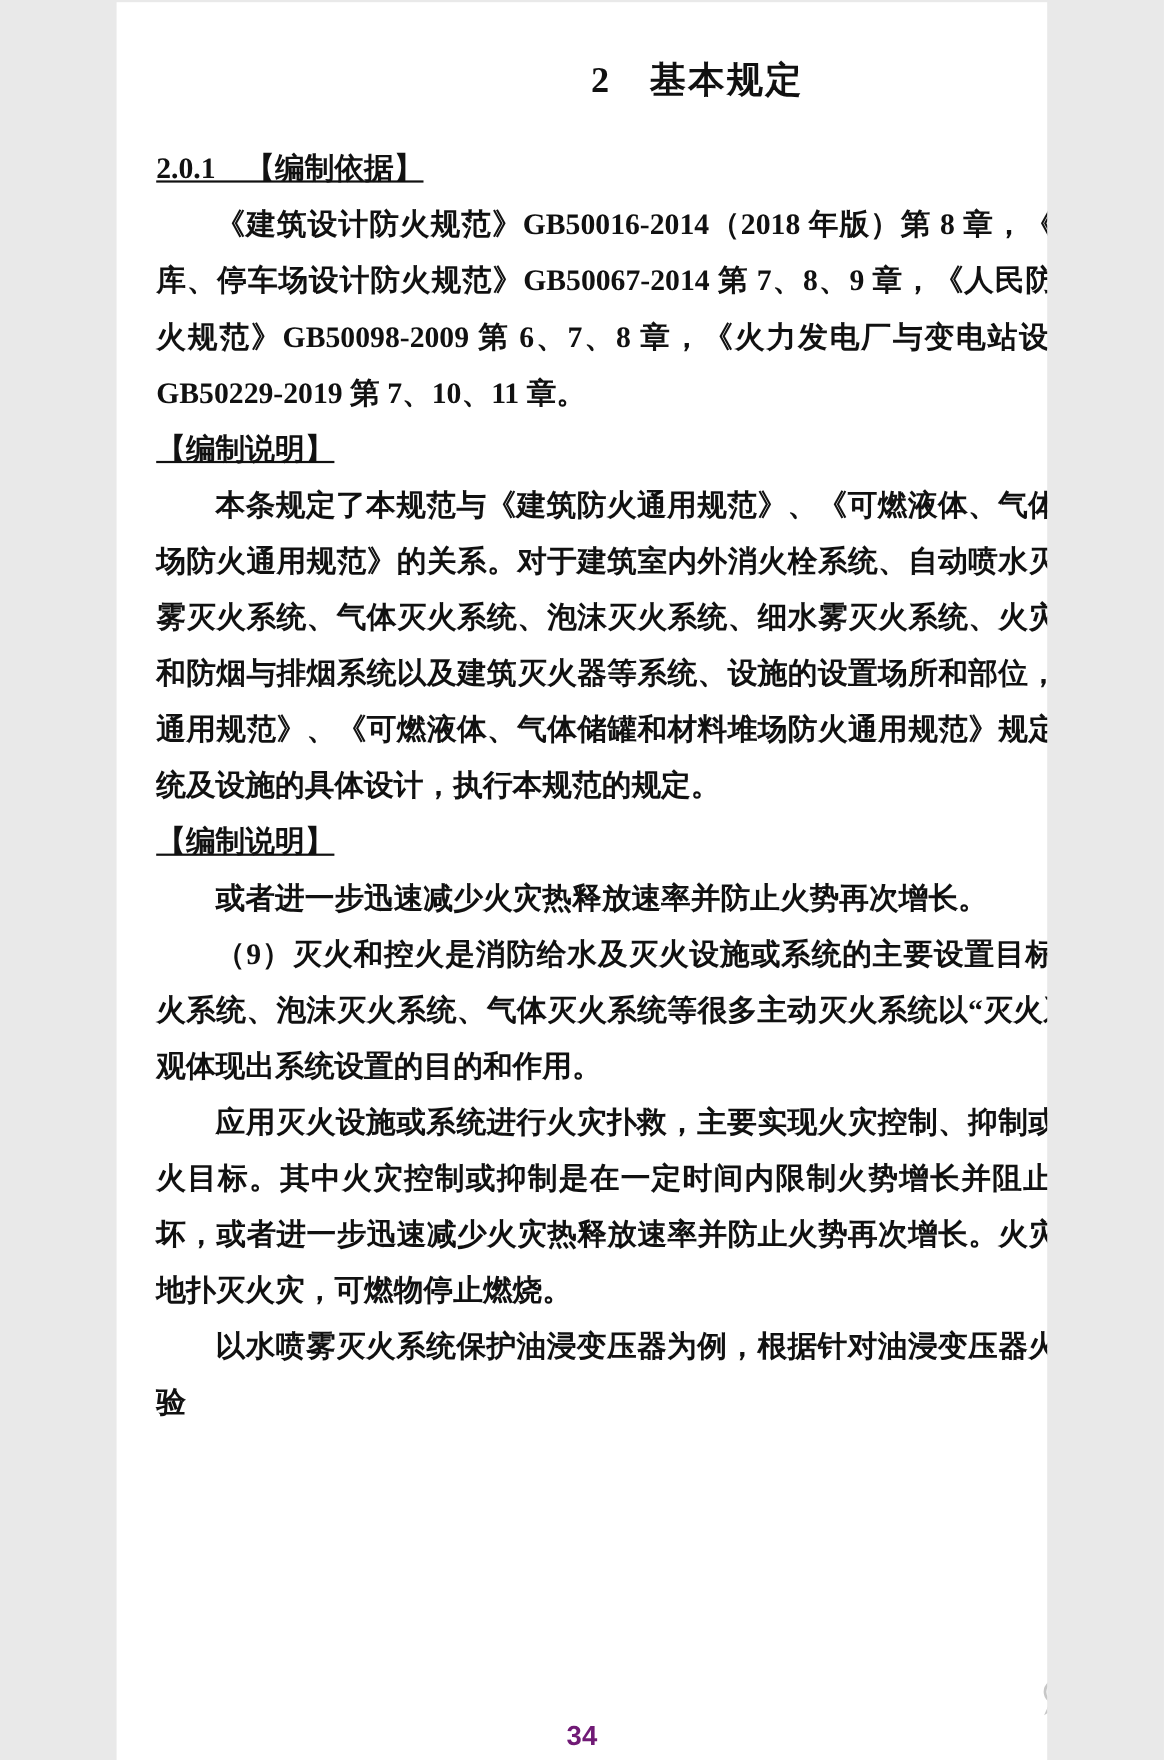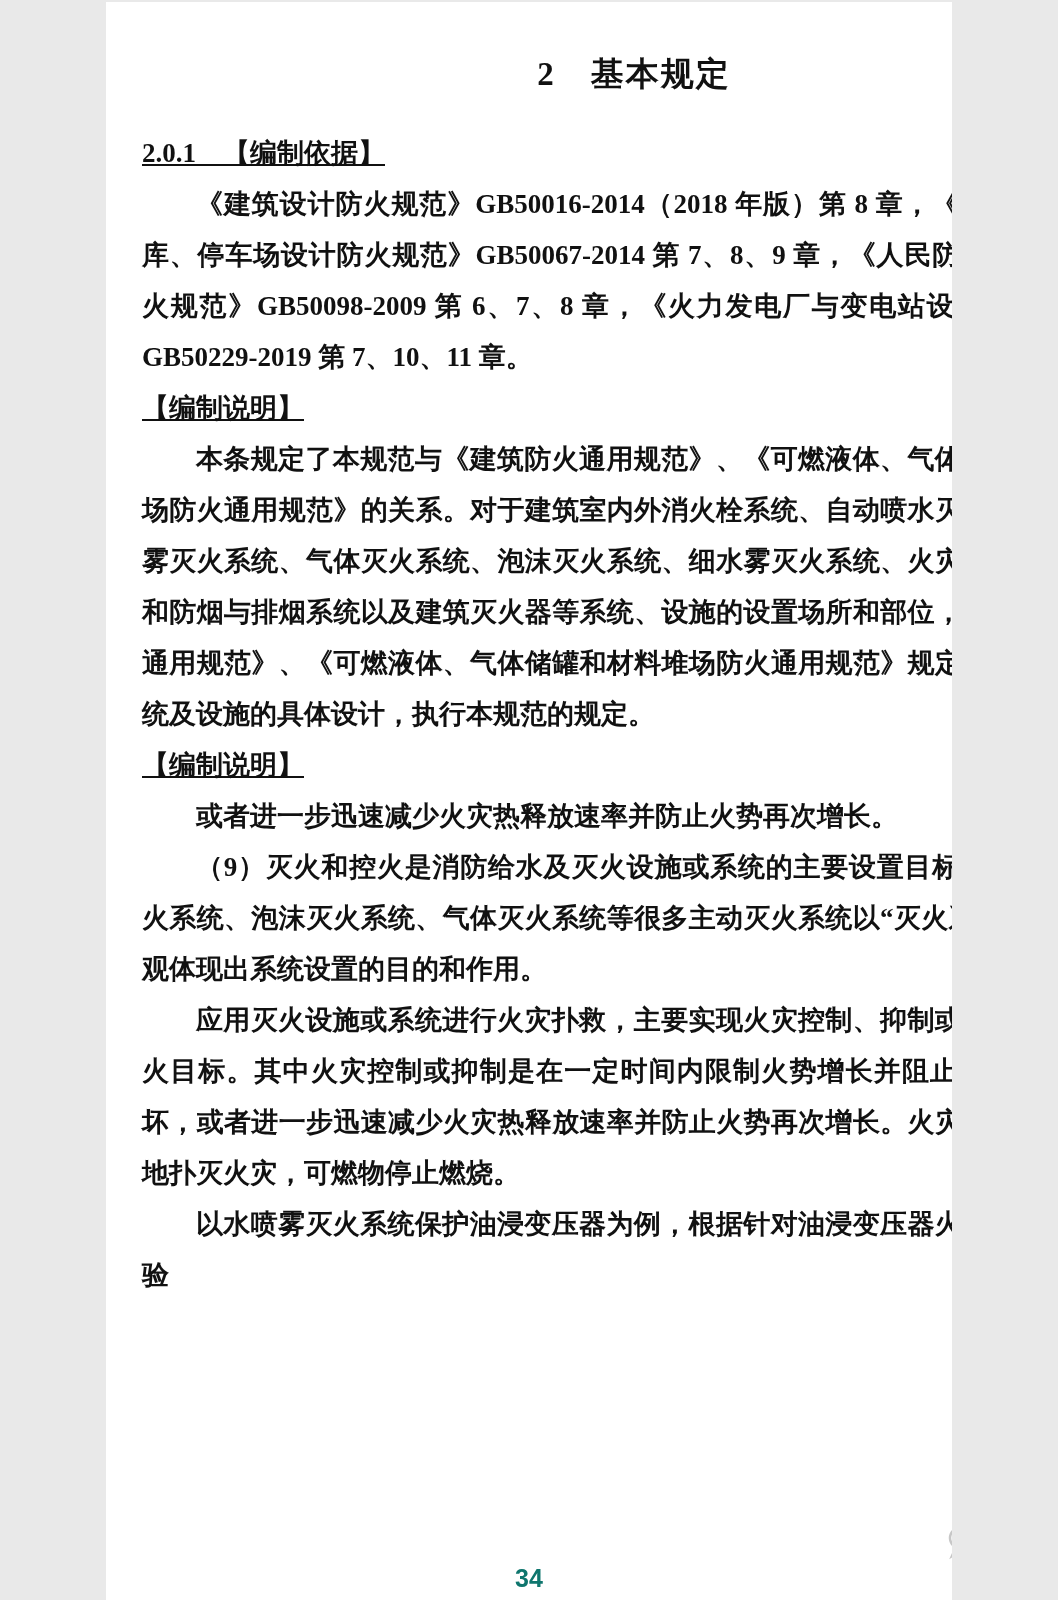--- a/index.html
+++ b/index.html
@@ -39,21 +39,21 @@
   .indent { text-indent: 2em; }
   .footer {
     position: absolute;
     left: 0;
     top: 1562px;
     width: 100%;
     text-align: center;
     font-size: 25px;
     font-weight: 700;
     font-family: "Liberation Sans", sans-serif;
-    color: #0f766e;
+    color: #701a75;
   }
   .watermark {
     position: absolute;
     left: 838px;
     top: 1516px;
     display: flex;
     align-items: center;
     pointer-events: none;
   }
   .watermark .wm-text {

